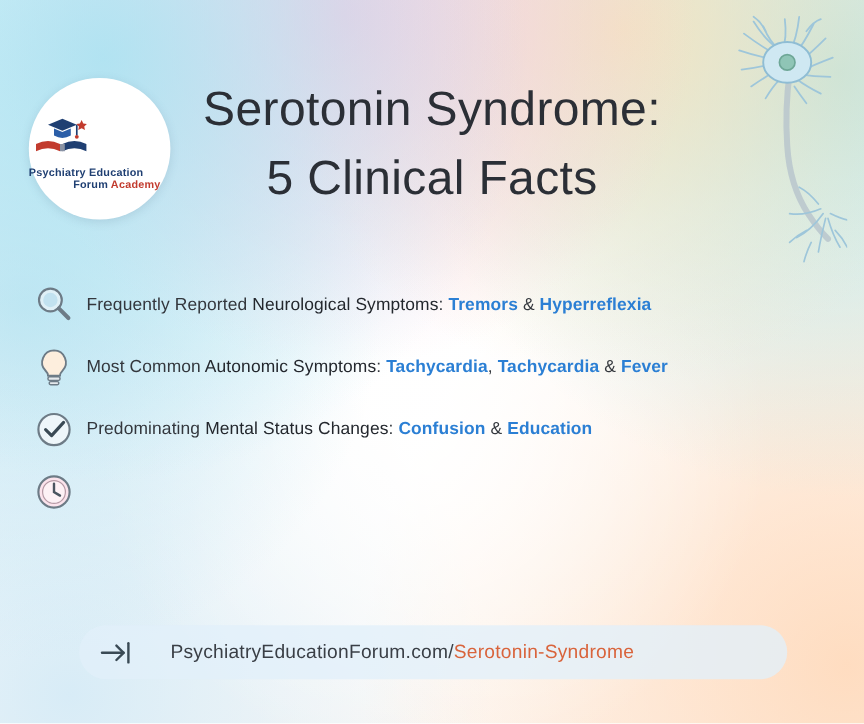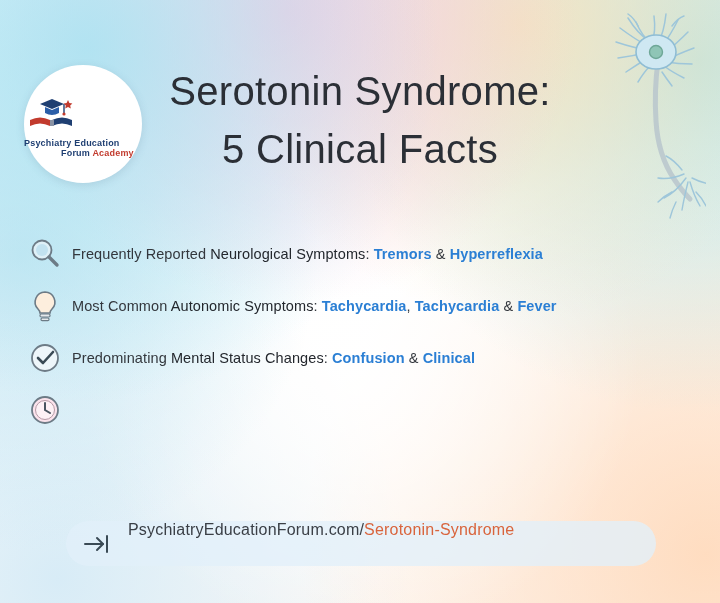--- a/index.html
+++ b/index.html
@@ -107,20 +107,22 @@
   
   #footer {
     position: absolute;
     left: 66px;
     top: 521px;
     width: 590px;
     height: 45px;
     border-radius: 23px;
     background: rgba(226,240,250,0.78);
     display: flex;
+    align-items: center;
+    gap: 14px;
   }
   #footer .arrow-box {
     width: 62px;
     min-width: 62px;
     display: flex;
     align-items: center;
     justify-content: center;
   }
   #footer .url {
     font-size: 16px;
@@ -220,21 +222,21 @@
       <div class="fact-text"><span>Most Common </span><span class="b">Autonomic Symptoms</span><span>: </span><span class="blue">Tachycardia</span><span>, </span><span class="blue">Tachycardia</span><span> &amp; </span><span class="blue">Fever</span></div>
     </div>
 
     <div class="fact-row">
       <div class="fact-icon">
         <svg width="34" height="34" viewBox="0 0 34 34">
           <circle cx="17" cy="17" r="13" fill="#eef6fa" stroke="#6d7b86" stroke-width="1.8"></circle>
           <path d="M10 17 l5 5 l10 -11" stroke="#3a4a55" stroke-width="2.6" fill="none" stroke-linecap="round" stroke-linejoin="round"></path>
         </svg>
       </div>
-      <div class="fact-text"><span>Predominating </span><span class="b">Mental Status Changes</span><span>: </span><span class="blue">Confusion</span><span> &amp; </span><span class="blue">Clinical</span></div>
+      <div class="fact-text"><span>Predominating </span><span class="b">Mental Status Changes</span><span>: </span><span class="blue">Confusion</span><span> &amp; </span><span class="blue">Education</span></div>
     </div>
 
 
     <div class="fact-row">
       <div class="fact-icon">
         <svg width="34" height="34" viewBox="0 0 34 34">
           <circle cx="17" cy="17" r="13" fill="#fbe3ec" stroke="#6d7b86" stroke-width="1.8"></circle>
           <circle cx="17" cy="17" r="9.5" fill="#fdf1f5" stroke="#b79aa6" stroke-width="1"></circle>
           <path d="M17 10 v7 l5 3" stroke="#4a5560" stroke-width="2" fill="none" stroke-linecap="round"></path>
         </svg>

